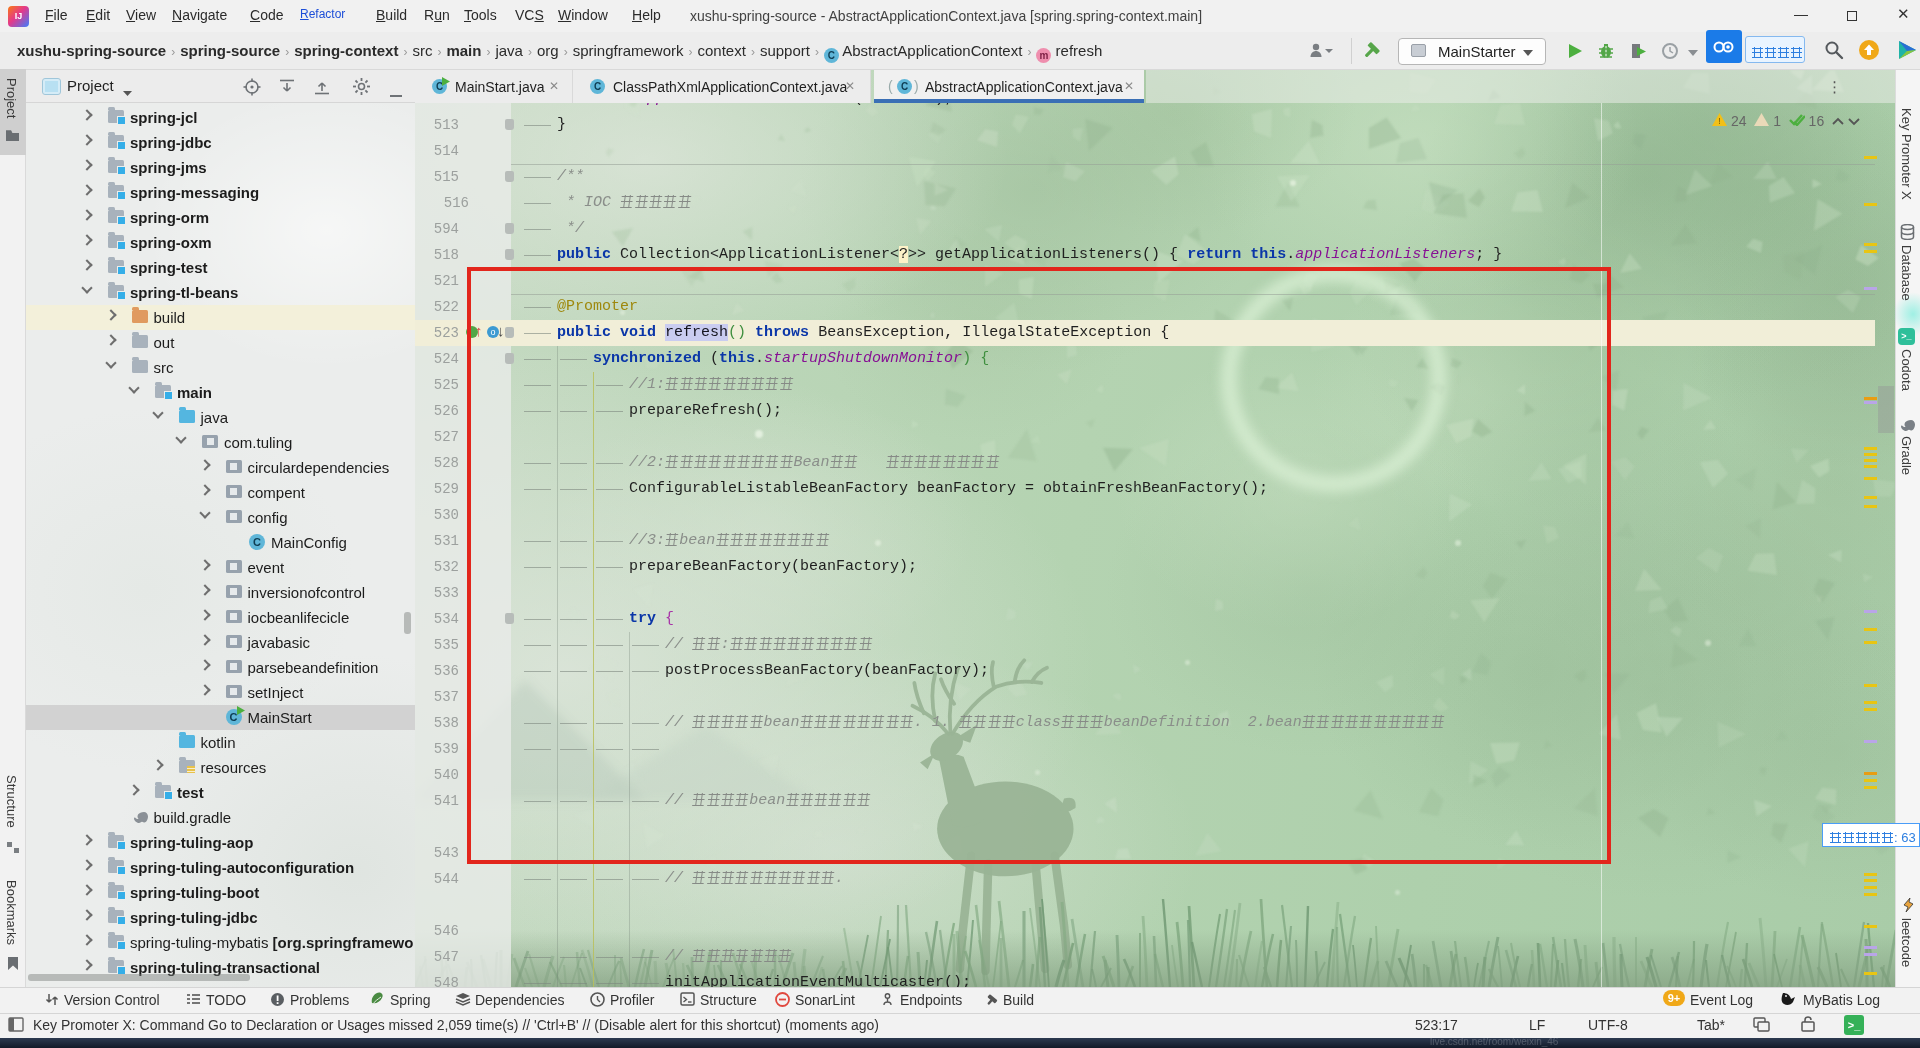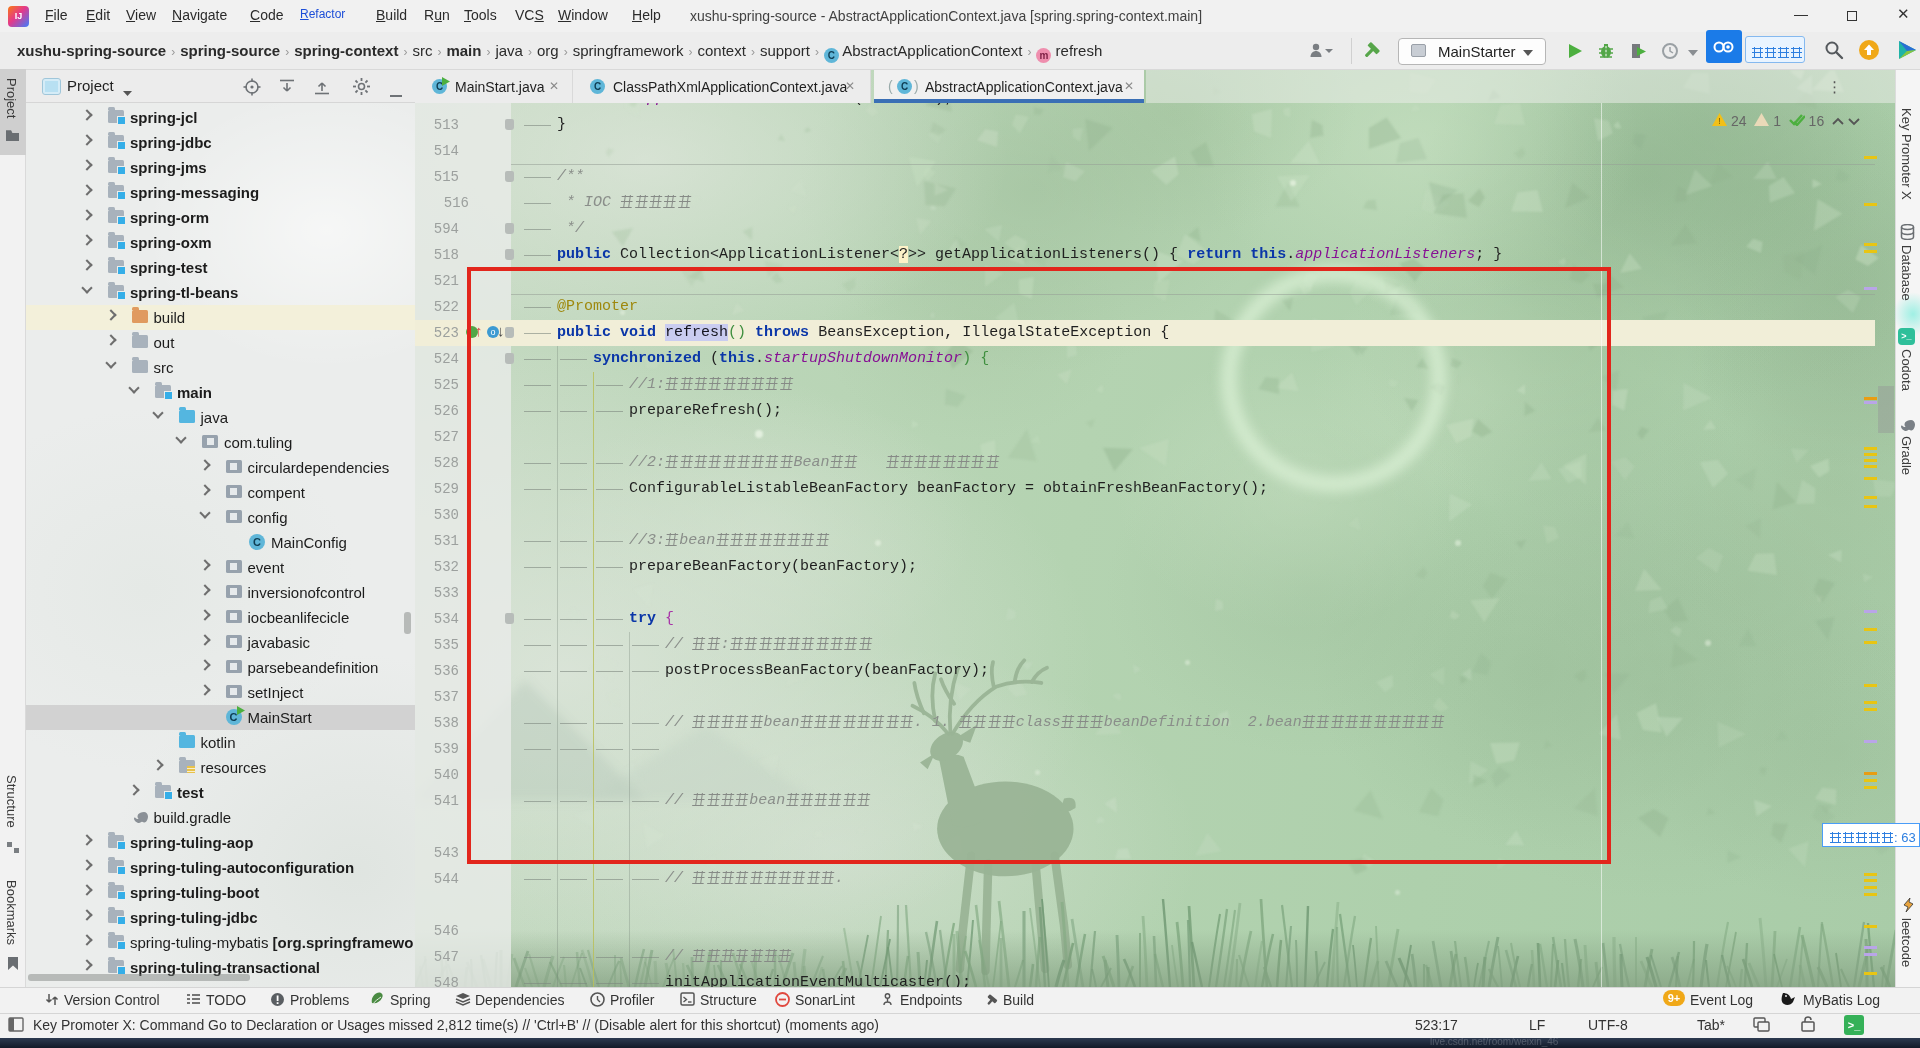--- a/index.html
+++ b/index.html
@@ -1100,21 +1100,21 @@
 <div class="ab" style="left:1780px;top:991px;white-space:nowrap;"><svg width="18" height="16" viewBox="0 0 18 16">
       <path d="M3 2c4 0 7 2 8 6l4-2-2 5c-2 3-6 4-9 2S1 7 3 2z" fill="#1a1a1a"></path>
       <circle cx="6" cy="5" r=".9" fill="#fff"></circle>
     </svg></div>
 <div class="ab" style="left:1803px;top:992px;white-space:nowrap;font-size:14px;color:#333">MyBatis Log</div>
 <div class="ab" style="left:0px;top:1013px;width:1920px;height:25px;background:#f2f2f2;border-top:1px solid #d5d5d5"></div>
 <div class="ab" style="left:8px;top:1017px;white-space:nowrap;"><svg width="16" height="15">
       <rect x="1" y="1" width="14" height="13" rx="1" fill="none" stroke="#666" stroke-width="1.4"></rect>
       <rect x="1" y="1" width="5" height="13" fill="#666"></rect>
     </svg></div>
-<div class="ab" style="left:33px;top:1017px;white-space:nowrap;font-size:14px;color:#333">Key Promoter X: Command Go to Declaration or Usages missed 2,812 time(s) // 'Ctrl+B' // (Disable alert for this shortcut) (moments ago)</div>
+<div class="ab" style="left:33px;top:1017px;white-space:nowrap;font-size:14px;color:#333">Key Promoter X: Command Go to Declaration or Usages missed 2,059 time(s) // 'Ctrl+B' // (Disable alert for this shortcut) (moments ago)</div>
 <div class="ab" style="left:1415px;top:1017px;white-space:nowrap;font-size:14px;color:#333">523:17</div>
 <div class="ab" style="left:1529px;top:1017px;white-space:nowrap;font-size:14px;color:#333">LF</div>
 <div class="ab" style="left:1588px;top:1017px;white-space:nowrap;font-size:14px;color:#333">UTF-8</div>
 <div class="ab" style="left:1697px;top:1017px;white-space:nowrap;font-size:14px;color:#333">Tab*</div>
 <div class="ab" style="left:1753px;top:1016px;white-space:nowrap;"><svg width="17" height="16" viewBox="0 0 17 16">
       <rect x="1" y="2" width="11" height="9" rx="1" fill="none" stroke="#555" stroke-width="1.4"></rect>
       <rect x="5" y="6" width="11" height="9" rx="1" fill="#f2f2f2" stroke="#555" stroke-width="1.4"></rect>
     </svg></div>
 <div class="ab" style="left:1801px;top:1015px;white-space:nowrap;"><svg width="14" height="17" viewBox="0 0 14 17">
       <rect x="1" y="7" width="12" height="9" rx="1" fill="none" stroke="#555" stroke-width="1.5"></rect>

